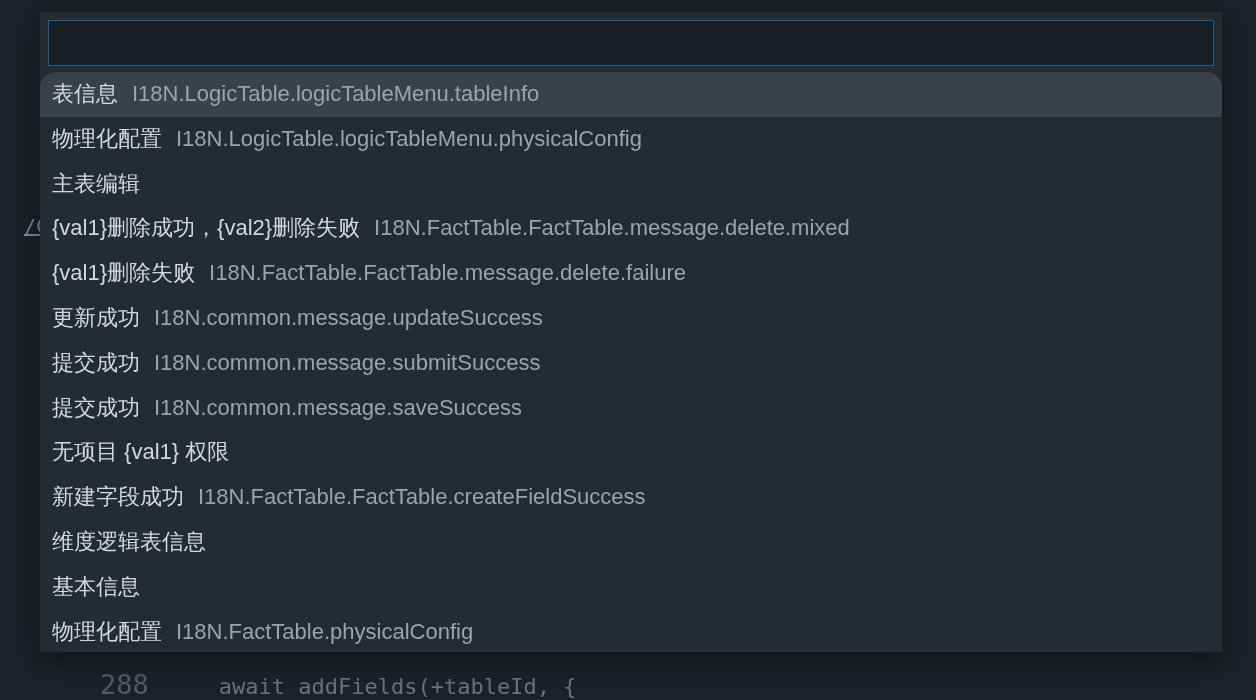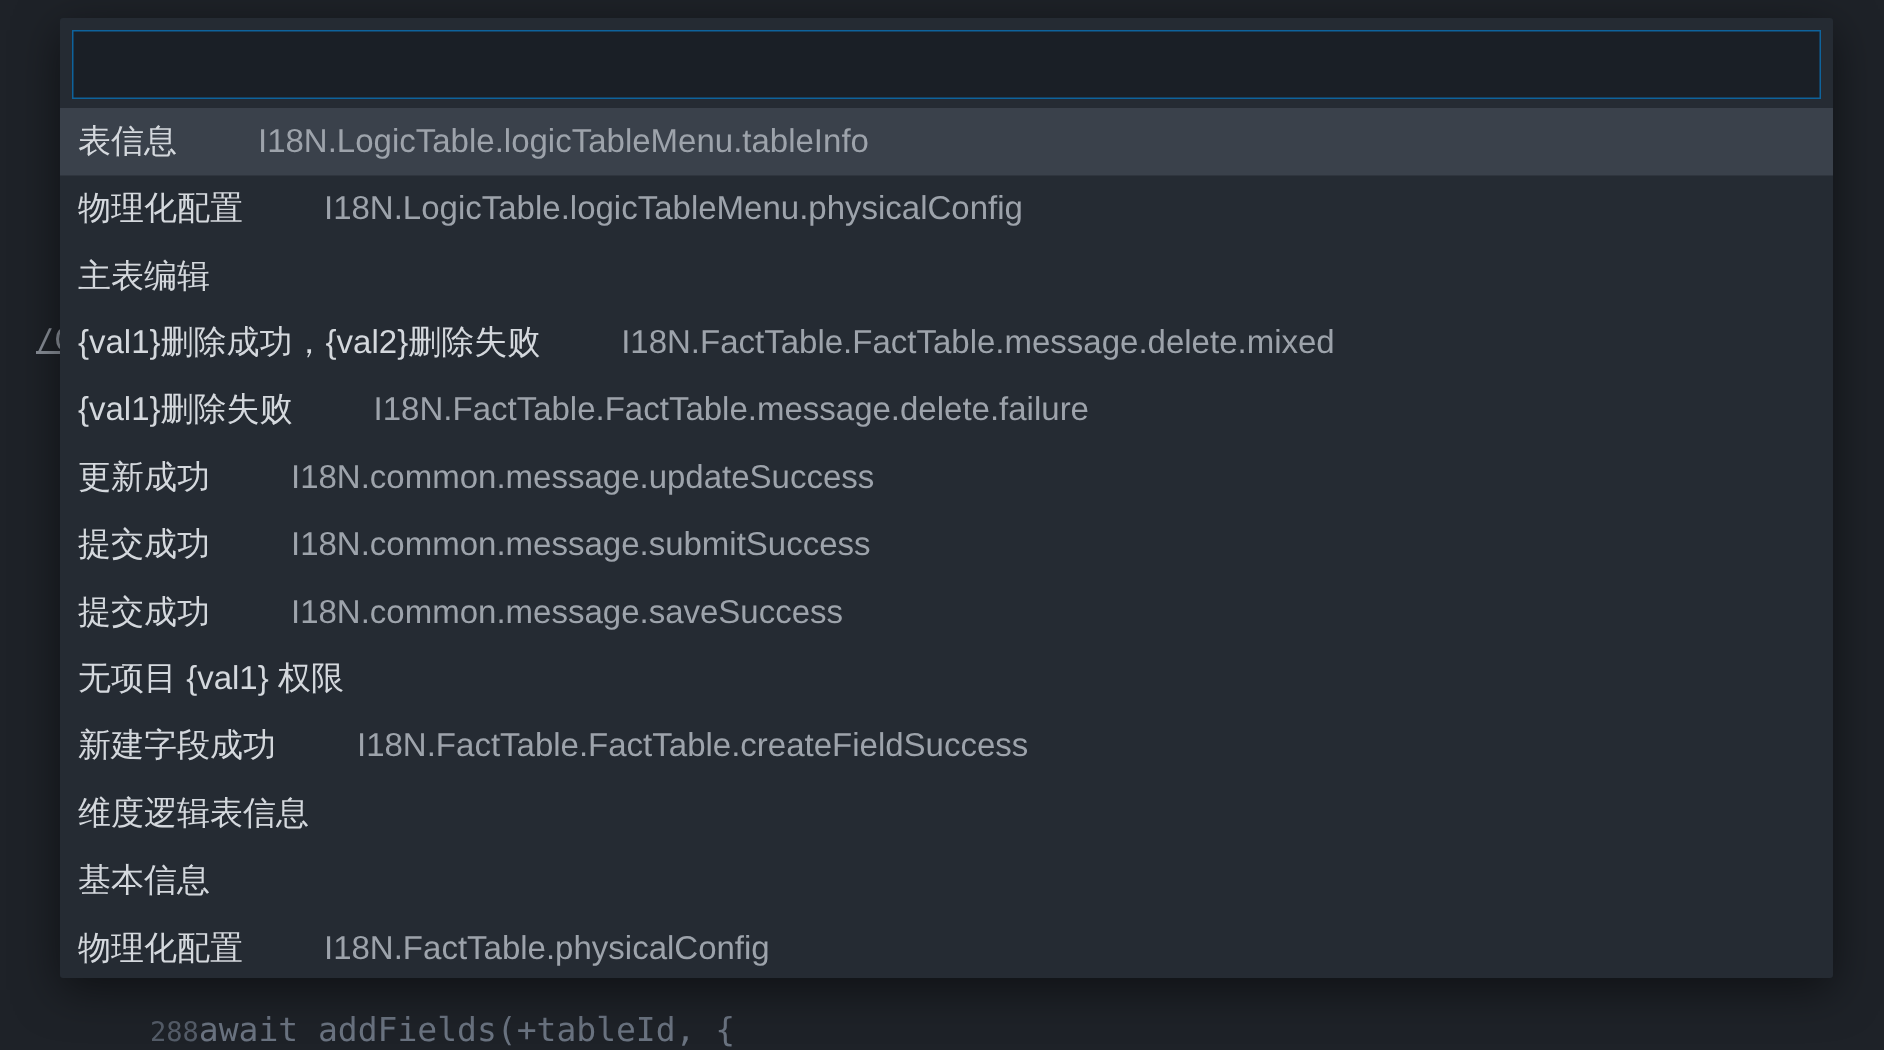--- a/index.html
+++ b/index.html
@@ -41,21 +41,22 @@
       left: 100px;
       display: flex;
       align-items: baseline;
       color: #6a7380;
       font-family: "SF Mono", Monaco, Menlo, Consolas, monospace;
       font-size: 22px;
       white-space: pre;
     }
     .bg-lineno {
       color: #545c68;
-      font-size: 18px;
+      margin-right: 70px;
+      font-size: 27px;
     }
     .quick-pick {
       position: absolute;
       top: 12px;
       left: 40px;
       right: 34px;
       background: #252b33;
       border-radius: 2px;
       box-shadow: 0 8px 30px rgba(0,0,0,0.5);
       z-index: 10;
@@ -70,20 +71,21 @@
       border: 1px solid #0e639c;
       color: #d4d4d4;
       font-size: 20px;
       padding: 0 10px;
       outline: none;
       font-family: inherit;
     }
     .results-list {
       max-height: 580px;
       overflow-y: auto;
+      border-radius: 16px;
     }
     .result-item {
       display: flex;
       align-items: baseline;
       padding: 7px 12px 7px 12px;
       font-size: 22px;
       color: #cfd3d8;
       cursor: pointer;
       line-height: 1.4;
       white-space: nowrap;
@@ -93,21 +95,20 @@
       background: #3a414b;
     }
     .result-label {
       color: #d4d8dd;
       margin-right: 14px;
       flex-shrink: 0;
     }
     .result-key {
       color: #9da3ab;
       font-family: -apple-system, BlinkMacSystemFont, "Segoe UI", Helvetica, Arial, sans-serif;
-      margin-left: 40px;
     }
     .results-list::-webkit-scrollbar {
       width: 12px;
     }
     .results-list::-webkit-scrollbar-track {
       background: #252b33;
     }
     .results-list::-webkit-scrollbar-thumb {
       background: #4a5260;
       border-radius: 6px;

